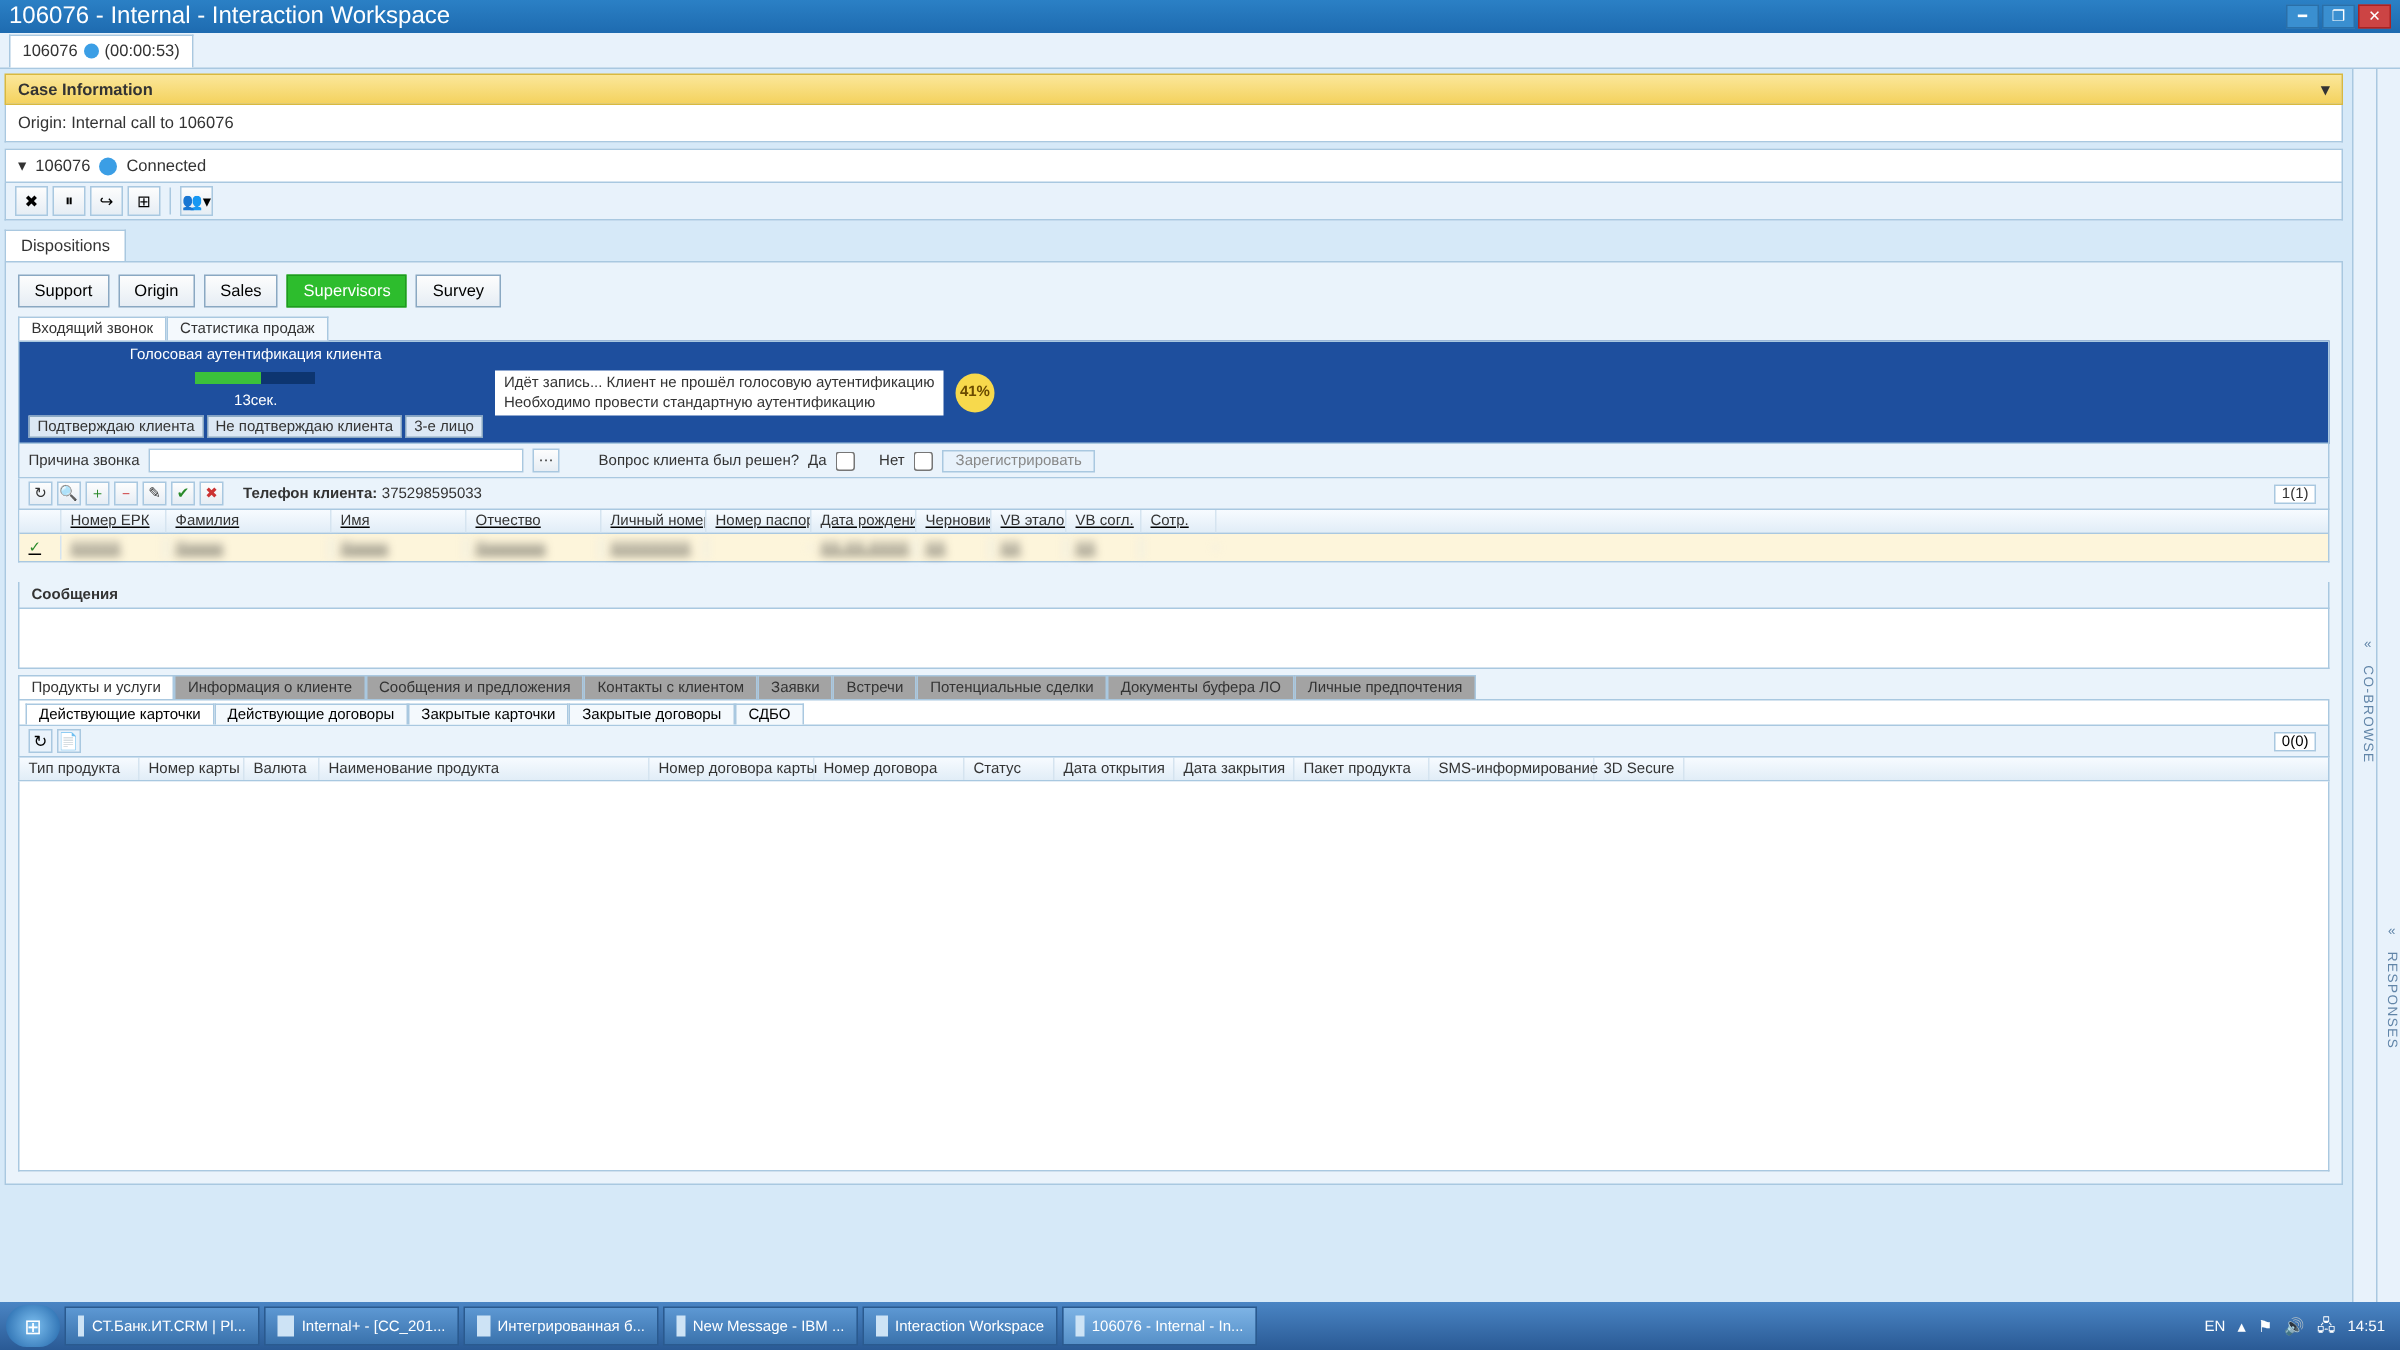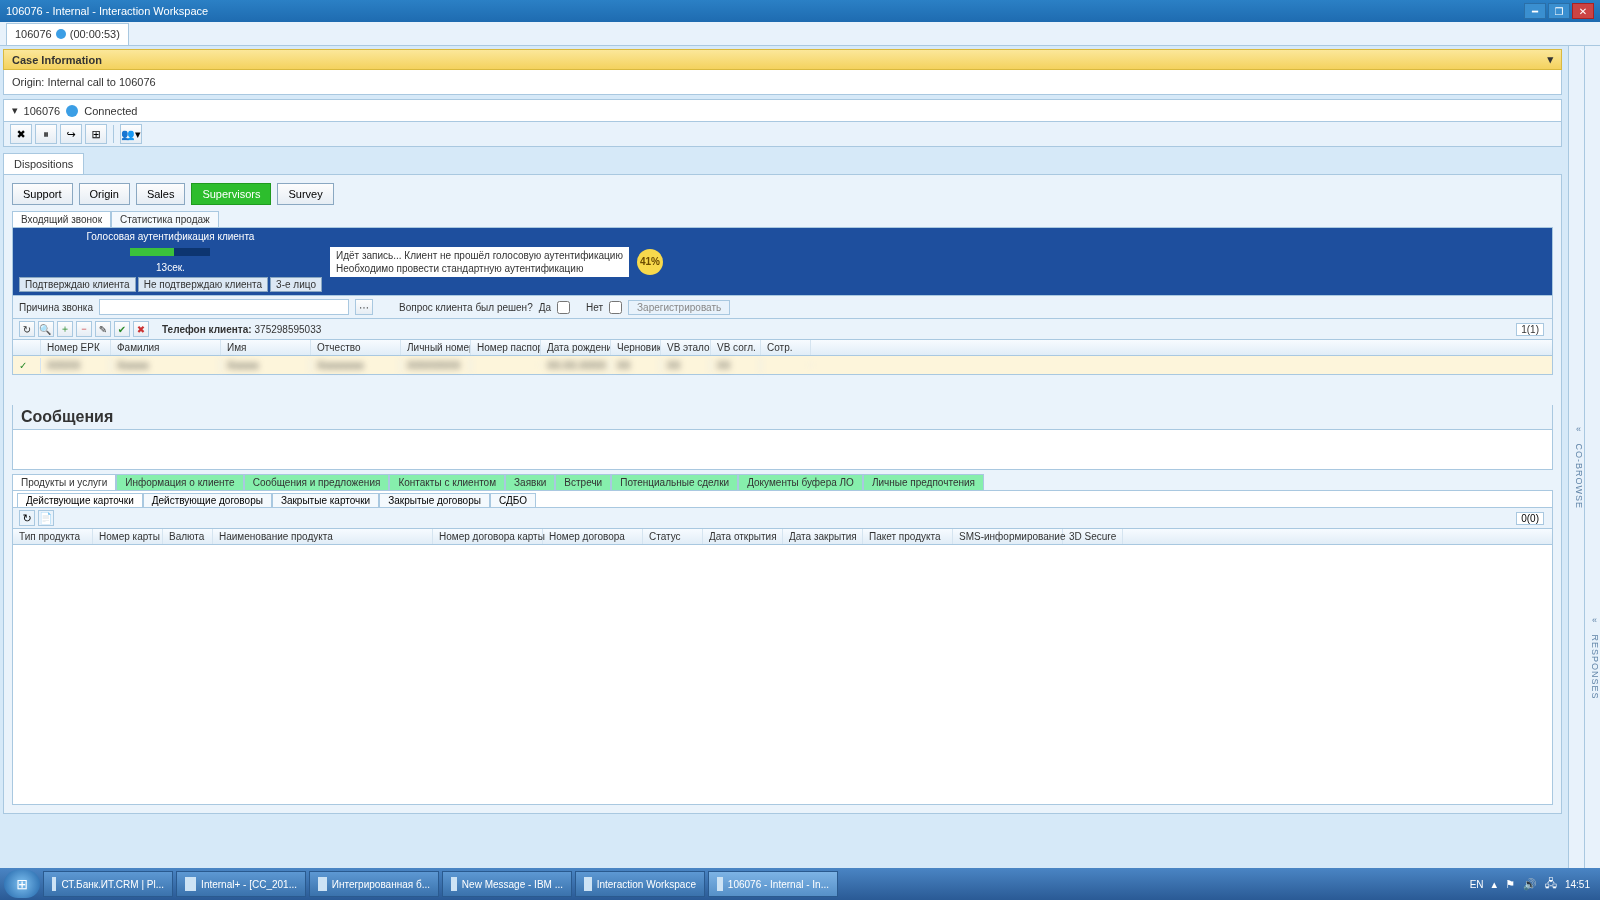--- a/index.html
+++ b/index.html
@@ -1,19 +1,19 @@
 <!DOCTYPE html>
 <html><head>
 <meta charset="utf-8">
 <style>
 * { margin:0; padding:0; box-sizing:border-box; font-family:"Segoe UI",Tahoma,sans-serif; }
 body { background:#d6e9f8; width:1600px; height:900px; overflow:hidden; font-size:11px; }
 
 .titlebar { height:22px; background:linear-gradient(#2b80c5,#1e6bb0); color:#fff; display:flex; align-items:center; padding:0 6px; }
-.titlebar .title { flex:1; font-size:11px; }
+.titlebar .title { flex:1; font-size:16px; }
 .titlebar .wbtn { width:22px; height:16px; background:#3a8fd0; margin-left:2px; display:flex; align-items:center; justify-content:center; font-size:10px; cursor:pointer; border:1px solid #2a6fa8; }
 .titlebar .wbtn.close { background:#c44; border-color:#a22; }
 
 .session-tab { height:24px; background:#e8f2fb; border-bottom:1px solid #a9c8e0; display:flex; align-items:center; }
 .session-tab .tab { background:#fff; border:1px solid #a9c8e0; border-bottom:none; padding:2px 8px; margin-left:6px; height:22px; display:flex; align-items:center; gap:4px; font-size:11px; color:#333; }
 .session-tab .dot { width:10px; height:10px; border-radius:50%; background:#3b9ee5; display:inline-block; }
 
 .main-wrap { display:flex; height:calc(100% - 22px - 24px - 32px); }
 .content-col { flex:1; padding:3px 6px 3px 3px; overflow:hidden; display:flex; flex-direction:column; }
 .side-rail { width:16px; background:#e8f2fb; border-left:1px solid #a9c8e0; color:#6185a8; font-size:9px; writing-mode:vertical-rl; text-align:center; padding-top:20px; letter-spacing:1px; }
@@ -50,36 +50,36 @@
 .reason-row { background:#eaf3fb; border:1px solid #a9c8e0; border-top:none; padding:3px 6px; display:flex; align-items:center; gap:6px; font-size:10px; color:#333; }
 .reason-row input[type=text] { flex:0 0 250px; height:16px; border:1px solid #a9c8e0; font-size:10px; padding:0 3px; }
 .reason-row .lookup { width:18px; height:16px; background:linear-gradient(#fdfdfd,#e6edf4); border:1px solid #a9c8e0; display:flex; align-items:center; justify-content:center; font-size:10px; cursor:pointer; }
 .reason-row .regbtn { padding:1px 8px; background:#e8f2fb; border:1px solid #a9c8e0; color:#888; font-size:10px; }
 
 .client-toolbar { background:#eaf3fb; border:1px solid #a9c8e0; border-top:none; padding:2px 6px; display:flex; align-items:center; gap:3px; font-size:10px; color:#333; position:relative; }
 .client-toolbar .ico { width:16px; height:16px; background:linear-gradient(#fdfdfd,#e6edf4); border:1px solid #a9c8e0; display:flex; align-items:center; justify-content:center; font-size:10px; cursor:pointer; }
 .client-toolbar .phone-lbl { font-weight:bold; margin-left:10px; }
 .client-toolbar .count { position:absolute; right:8px; background:#fff; border:1px solid #a9c8e0; padding:0 4px; }
 
-.grid { background:#fff; border:1px solid #a9c8e0; border-top:none; }
+.grid { background:#fff; border:1px solid #a9c8e0; border-top:none;text-decoration:underline; }
 .grid-head { display:flex; background:linear-gradient(#f7fbff,#e1edf7); border-bottom:1px solid #a9c8e0; }
 .grid-head div, .grid-row div { padding:2px 6px; font-size:10px; color:#333; border-right:1px solid #d5e4f0; overflow:hidden; white-space:nowrap; }
 .grid-row { display:flex; align-items:center; min-height:18px; }
 .grid-row.hl { background:#fdf5db; }
 .blurred { filter:blur(3px); color:#999; }
 .col-check { width:28px; }
 .col-erk { width:70px; } .col-fam { width:110px; } .col-name { width:90px; } .col-otch { width:90px; }
 .col-lich { width:70px; } .col-pass { width:70px; } .col-dob { width:70px; } .col-chern { width:50px; }
 .col-vbe { width:50px; } .col-vbs { width:50px; } .col-sotr { width:50px; }
 
-.messages-bar { background:#eaf3fb; border:1px solid #a9c8e0; border-top:none; padding:3px 8px; font-size:16px; font-weight:bold; color:#333; margin-top:30px; }
+.messages-bar { background:#eaf3fb; border:1px solid #a9c8e0; border-top:none; padding:3px 8px; font-size:10px; font-weight:bold; color:#333; margin-top:13px; }
 .messages-body { background:#fff; border:1px solid #a9c8e0; border-top:none; height:40px; }
 
 .lower-tabs { display:flex; flex-wrap:wrap; margin-top:4px; }
-.lower-tabs .lt { background:#86efac; border:1px solid #a9c8e0; border-bottom:none; padding:2px 8px; font-size:10px; cursor:pointer; color:#333; }
+.lower-tabs .lt { background:#a3a3a3; border:1px solid #a9c8e0; border-bottom:none; padding:2px 8px; font-size:10px; cursor:pointer; color:#333; }
 .lower-tabs .lt.active { background:#fff; }
 .lower-subtabs { display:flex; background:#fff; border:1px solid #a9c8e0; padding:2px 0 0 4px; }
 .lower-subtabs .lt { background:#f4f9fd; border:1px solid #a9c8e0; border-bottom:none; padding:1px 8px; font-size:10px; cursor:pointer; margin-right:0; }
 .lower-subtabs .lt.active { background:#fff; }
 
 .prod-toolbar { background:#eaf3fb; border:1px solid #a9c8e0; border-top:none; padding:2px 6px; display:flex; align-items:center; gap:3px; position:relative; }
 .prod-toolbar .count { position:absolute; right:8px; font-size:10px; background:#fff; border:1px solid #a9c8e0; padding:0 4px; }
 
 .prod-grid-head { display:flex; background:linear-gradient(#f7fbff,#e1edf7); border:1px solid #a9c8e0; border-top:none; }
 .prod-grid-head div { padding:2px 6px; font-size:10px; color:#333; border-right:1px solid #d5e4f0; white-space:nowrap; }

